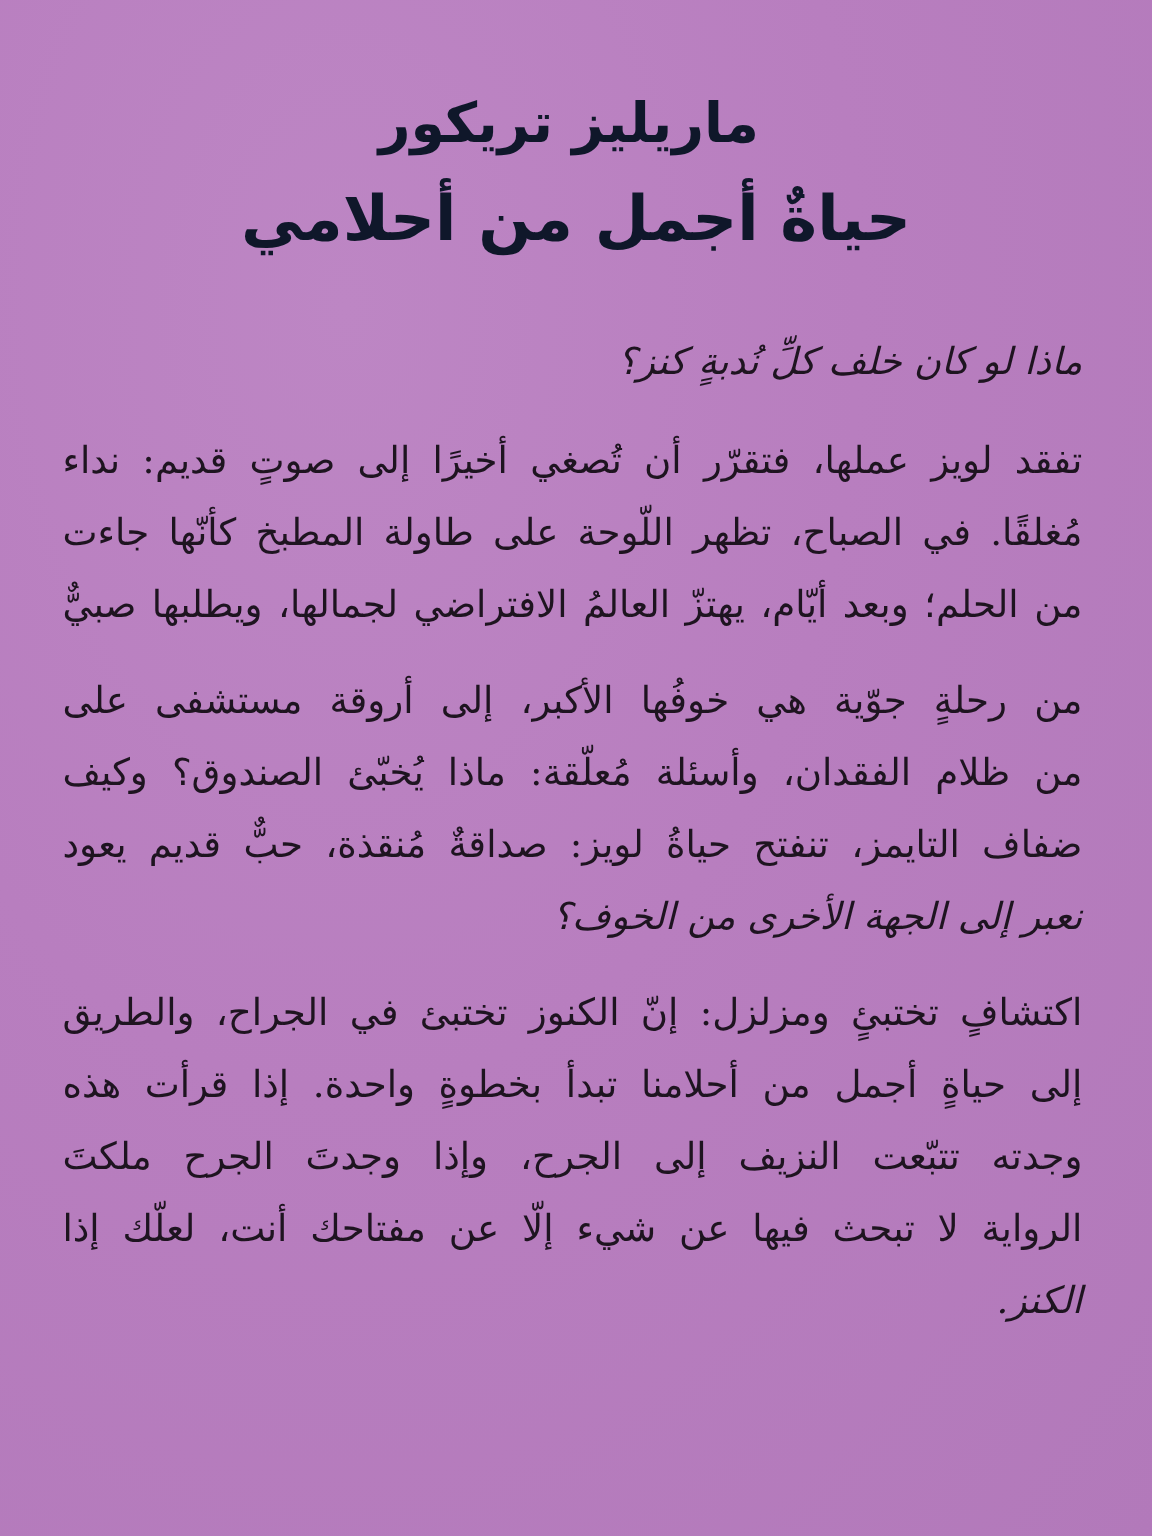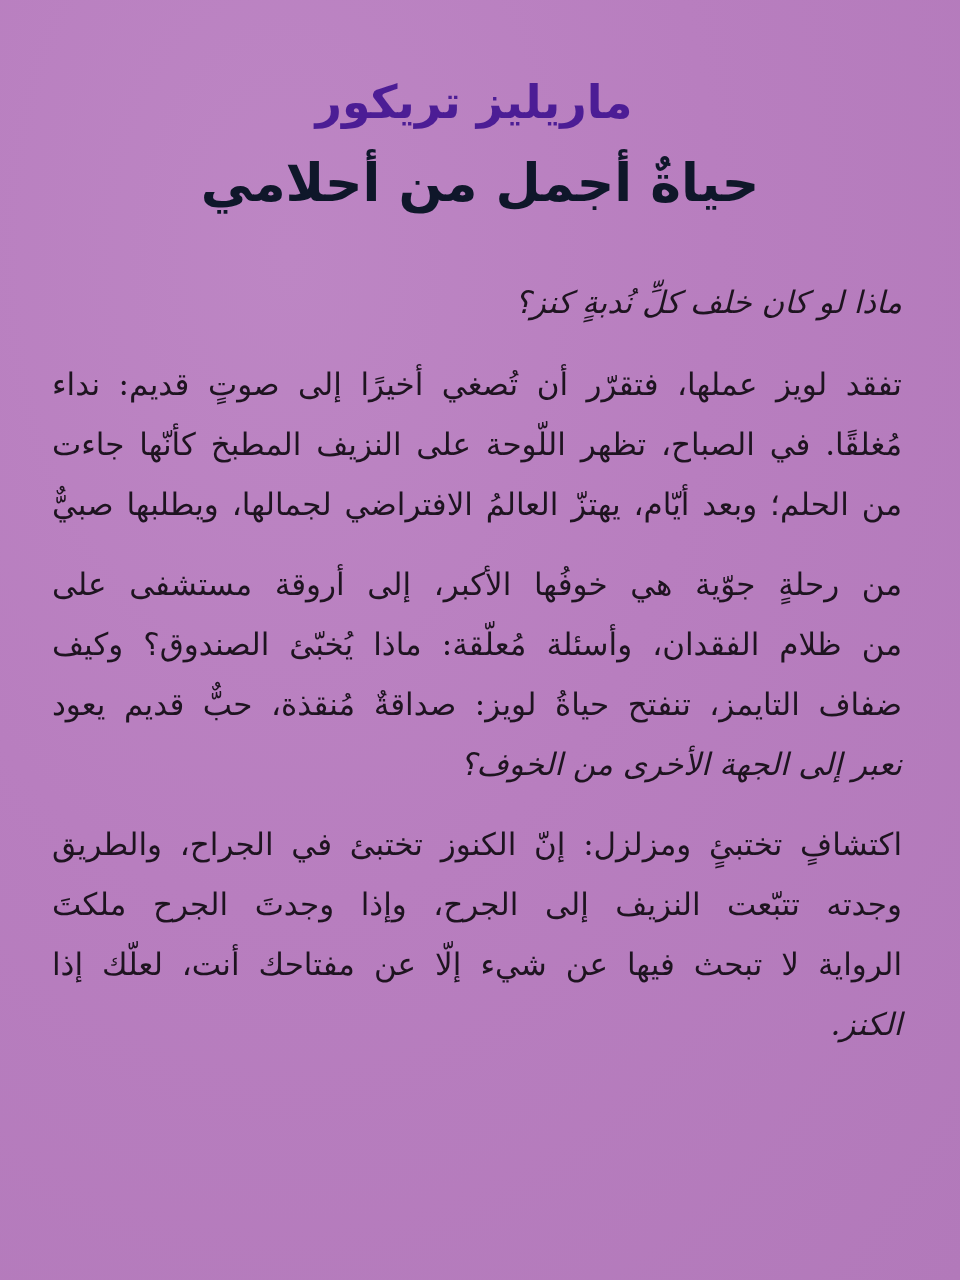--- a/index.html
+++ b/index.html
@@ -22,21 +22,21 @@
     }
     .author {
       position: absolute;
       top: 72px;
       left: 0;
       right: 12px;
       text-align: center;
       font-family: "DejaVu Sans", "Liberation Sans", sans-serif;
       font-weight: bold;
       font-size: 46px;
-      color: #4c1d95;
+      color: #0f172a;
       letter-spacing: 0;
       line-height: 60px;
     }
     .title {
       position: absolute;
       top: 148px;
       left: 0;
       right: 0;
       text-align: center;
       font-family: "DejaVu Sans", "Liberation Sans", sans-serif;
@@ -79,31 +79,32 @@
   <div class="author">ماريليز تريكور</div>
   <div class="title">حياةٌ أجمل من أحلامي</div>
 
   <div class="blurb">
     <p class="p-hook">
       <span class="line last">ماذا لو كان خلف كلِّ نُدبةٍ كنز؟</span>
     </p>
 
     <p>
       <span class="line">تفقد لويز عملها، فتقرّر أن تُصغي أخيرًا إلى صوتٍ قديم: نداء</span>
-      <span class="line">مُغلقًا. في الصباح، تظهر اللّوحة على النزيف المطبخ كأنّها جاءت</span>
+      <span class="line">مُغلقًا. في الصباح، تظهر اللّوحة على طاولة المطبخ كأنّها جاءت</span>
       <span class="line">من الحلم؛ وبعد أيّام، يهتزّ العالمُ الافتراضي لجمالها، ويطلبها صبيٌّ</span>
     </p>
 
     <p>
       <span class="line">من رحلةٍ جوّية هي خوفُها الأكبر، إلى أروقة مستشفى على</span>
       <span class="line">من ظلام الفقدان، وأسئلة مُعلّقة: ماذا يُخبّئ الصندوق؟ وكيف</span>
       <span class="line">ضفاف التايمز، تنفتح حياةُ لويز: صداقةٌ مُنقذة، حبٌّ قديم يعود</span>
       <span class="line last">نعبر إلى الجهة الأخرى من الخوف؟</span>
     </p>
 
     <p>
       <span class="line">اكتشافٍ تختبئٍ ومزلزل: إنّ الكنوز تختبئ في الجراح، والطريق</span>
+      <span class="line">إلى حياةٍ أجمل من أحلامنا تبدأ بخطوةٍ واحدة. إذا  قرأت هذه</span>
       <span class="line">وجدته تتبّعت النزيف إلى الجرح، وإذا وجدتَ الجرح ملكتَ</span>
       <span class="line">الرواية لا تبحث فيها عن شيء إلّا عن مفتاحك أنت، لعلّك إذا</span>
       <span class="line last">الكنز.</span>
     </p>
   </div>
 </div>
 
 </body></html>

